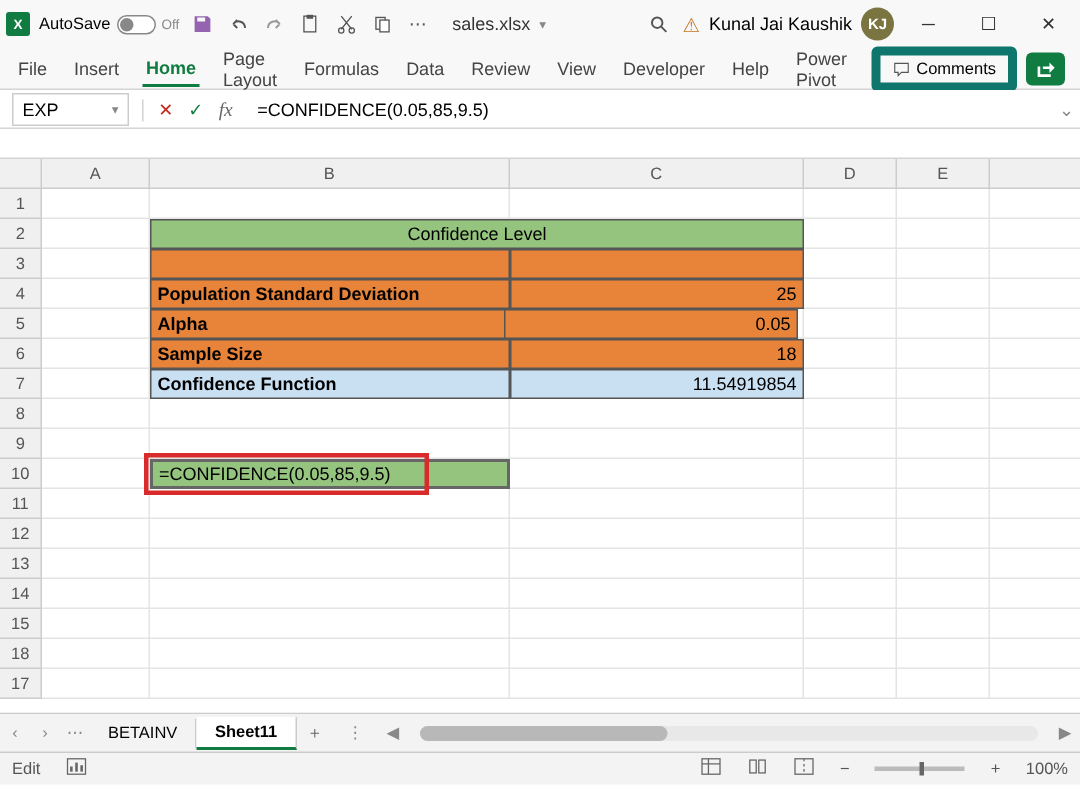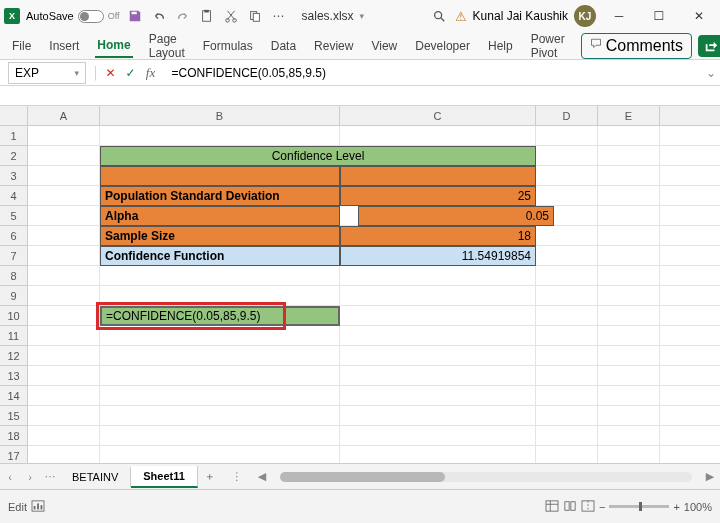--- a/index.html
+++ b/index.html
@@ -15,21 +15,21 @@
 .spacer{flex:1}
 .search-btn{width:20px}
 .warn-ico{color:#c8741e;font-size:13px}
 .user{display:flex;align-items:center;gap:6px;font-size:12px}
 .avatar{width:22px;height:22px;border-radius:50%;background:#7a7440;color:#fff;display:flex;align-items:center;justify-content:center;font-size:10px;font-weight:600}
 .winbtn{width:34px;height:28px;display:flex;align-items:center;justify-content:center;color:#333;cursor:pointer}
 .ribbon-tabs{height:28px;display:flex;align-items:center;padding:0 10px;gap:14px;border-bottom:1px solid #d4d4d4;font-size:12px}
 .rtab{padding:4px 2px;cursor:pointer;color:#444}
 .rtab.active{color:#107c41;border-bottom:2px solid #107c41;font-weight:600}
 .rt-right{margin-left:auto;display:flex;align-items:center;gap:6px}
-.comments-btn{display:flex;gap:4px;border:1px solid #0f766e;padding:3px 8px;border-radius:4px;font-size:16px;cursor:pointer}
+.comments-btn{display:flex;align-items:center;gap:4px;border:6px solid #0f766e;padding:3px 8px;border-radius:4px;font-size:11px;cursor:pointer}
 .share-btn{width:26px;height:22px;background:#107c41;border-radius:4px;display:flex;align-items:center;justify-content:center;color:#fff;cursor:pointer}
 .fbar{height:26px;display:flex;align-items:center;border-bottom:1px solid #d4d4d4;background:#fff}
 .namebox{width:78px;height:22px;border:1px solid #ccc;margin-left:8px;padding:0 6px;display:flex;align-items:center;justify-content:space-between;font-size:12px;background:#fff}
 .fx-btns{display:flex;align-items:center;gap:2px;margin:0 6px}
 .fx-btn{width:18px;height:18px;display:flex;align-items:center;justify-content:center;cursor:pointer;color:#666}
 .fx-btn.cancel{color:#c42b1c}
 .fx-btn.confirm{color:#107c41}
 .fx-lbl{font-style:italic;font-family:'Times New Roman',serif;font-size:13px}
 .finput{flex:1;height:22px;border:none;padding:0 6px;font-size:12px;outline:none;background:#fff}
 .expand-fbar{width:18px;color:#888;text-align:center;cursor:pointer}
@@ -50,21 +50,21 @@
 .edit-cell{background:#94c47d;border:2px solid #666}
 .red-box{position:absolute;border:3px solid #d92b2b;pointer-events:none}
 .sheet-tabs{height:26px;border-top:1px solid #ccc;display:flex;align-items:center;background:#f3f3f3;font-size:11px}
 .st-nav{width:20px;display:flex;align-items:center;justify-content:center;color:#888;cursor:pointer}
 .st-tab{padding:4px 12px;border-right:1px solid #ccc;cursor:pointer;background:#f3f3f3}
 .st-tab.active{background:#fff;border-bottom:2px solid #107c41;font-weight:600}
 .st-add{width:24px;text-align:center;cursor:pointer;color:#666}
 .hscroll{flex:1;display:flex;align-items:center;padding:0 8px;gap:6px}
 .hscroll-track{flex:1;height:10px;background:#e8e8e8;border-radius:5px;position:relative}
 .hscroll-thumb{position:absolute;left:0;width:40%;height:10px;background:#b8b8b8;border-radius:5px}
-.statusbar{height:34px;border-top:1px solid #ccc;display:flex;align-items:center;padding:0 8px;gap:4px;font-size:11px;background:#f3f3f3;color:#555}
+.statusbar{height:22px;border-top:1px solid #ccc;display:flex;align-items:center;padding:0 8px;gap:17px;font-size:11px;background:#f3f3f3;color:#555}
 .sb-spacer{flex:1}
 .zoom-slider{width:60px;height:3px;background:#bbb;position:relative}
 .zoom-slider::after{content:'';position:absolute;left:50%;top:-3px;width:3px;height:9px;background:#666}
 </style>
 </head>
 <body>
 
 <div class="titlebar">
   <span class="xl-icon">X</span>
   <div class="autosave">
@@ -303,21 +303,21 @@
       <div class="cell" style="left: 0px; top: 60px; width: 72px;"></div>
       <div class="cell" style="left: 0px; top: 40px; width: 72px;"></div>
       <div class="cell" style="left: 0px; top: 20px; width: 72px;"></div>
       <div class="cell" style="left: 0px; top: 0px; width: 72px;"></div>
     <div class="cell hdr-cell" style="left:72px;top:20px;width:436px">Confidence Level</div>
     <div class="cell orange-cell" style="left:72px;top:40px;width:240px"></div>
     <div class="cell orange-cell" style="left:312px;top:40px;width:196px"></div>
     <div class="cell orange-cell" style="left:72px;top:60px;width:240px">Population Standard Deviation</div>
     <div class="cell orange-val" style="left:312px;top:60px;width:196px">25</div>
     <div class="cell orange-cell" style="left:72px;top:80px;width:240px">Alpha</div>
-    <div class="cell orange-val" style="left:330px;top:80px;width:196px">0.05</div>
+    <div class="cell orange-val" style="left:308px;top:80px;width:196px">0.05</div>
     <div class="cell orange-cell" style="left:72px;top:100px;width:240px">Sample Size</div>
     <div class="cell orange-val" style="left:312px;top:100px;width:196px">18</div>
     <div class="cell blue-cell" style="left:72px;top:120px;width:240px">Confidence Function</div>
     <div class="cell blue-val" style="left:312px;top:120px;width:196px">11.54919854</div>
     <div class="cell edit-cell" style="left:72px;top:180px;width:240px">=CONFIDENCE(0.05,85,9.5)</div>
     <div class="red-box" style="left:68px;top:176px;width:190px;height:28px"></div>
   </div>
 </div>
 
 <div class="sheet-tabs">

